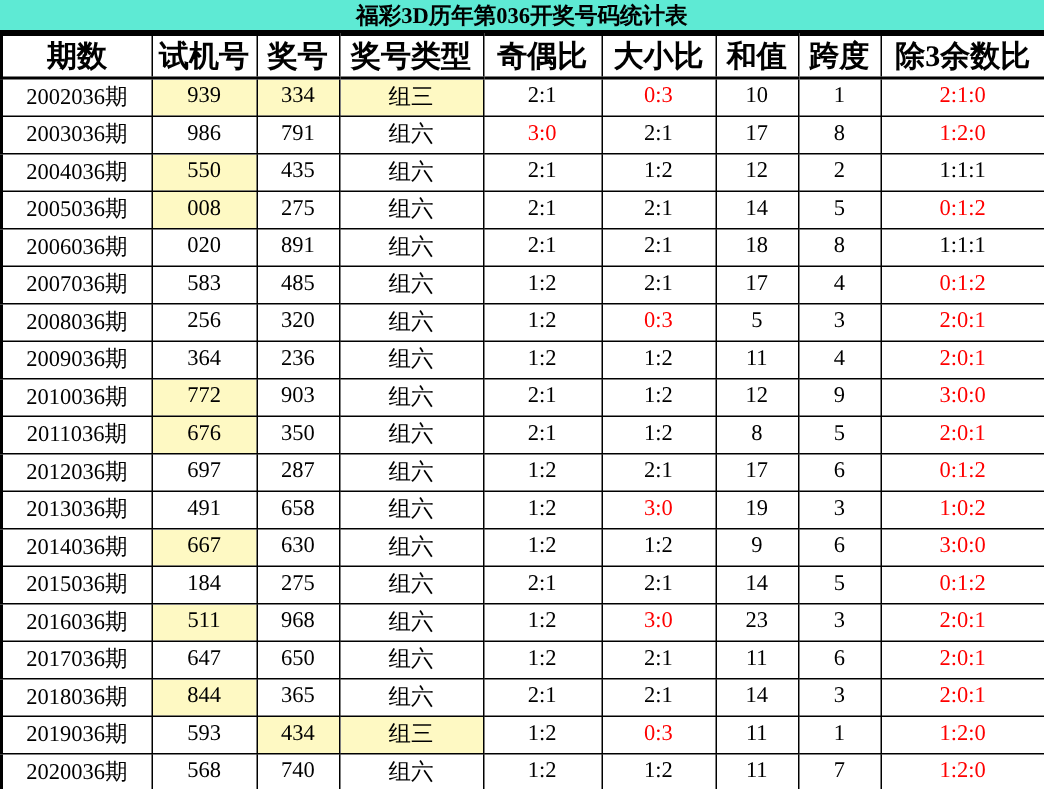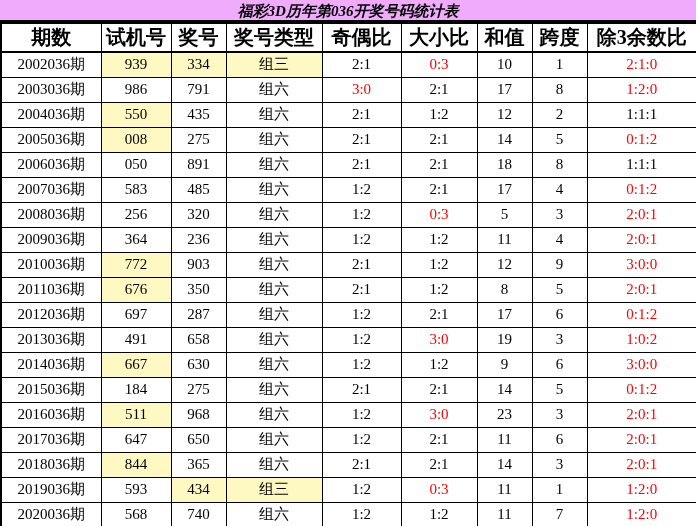--- a/index.html
+++ b/index.html
@@ -18,23 +18,22 @@
     height: 526px;
     position: relative;
   }
   .title-bar {
     height: 22px;
     line-height: 22px;
     text-align: center;
     font-size: 15px;
     font-weight: bold;
     color: #000;
-    background: #f0abfc;
+    background: #5eead4;
     border-bottom: 2px solid #000;
-    font-style: italic;
   }
   table {
     border-collapse: collapse;
     width: 696px;
     table-layout: fixed;
   }
   col.c0 { width: 100px; }
   col.c1 { width: 70px; }
   col.c2 { width: 55px; }
   col.c3 { width: 96px; }
@@ -147,21 +146,21 @@
           <td>275</td>
           <td>组六</td>
           <td>2:1</td>
           <td>2:1</td>
           <td>14</td>
           <td>5</td>
           <td class="red-text">0:1:2</td>
         </tr>
         <tr>
           <td>2006036期</td>
-          <td>050</td>
+          <td>020</td>
           <td>891</td>
           <td>组六</td>
           <td>2:1</td>
           <td>2:1</td>
           <td>18</td>
           <td>8</td>
           <td>1:1:1</td>
         </tr>
         <tr>
           <td>2007036期</td>

